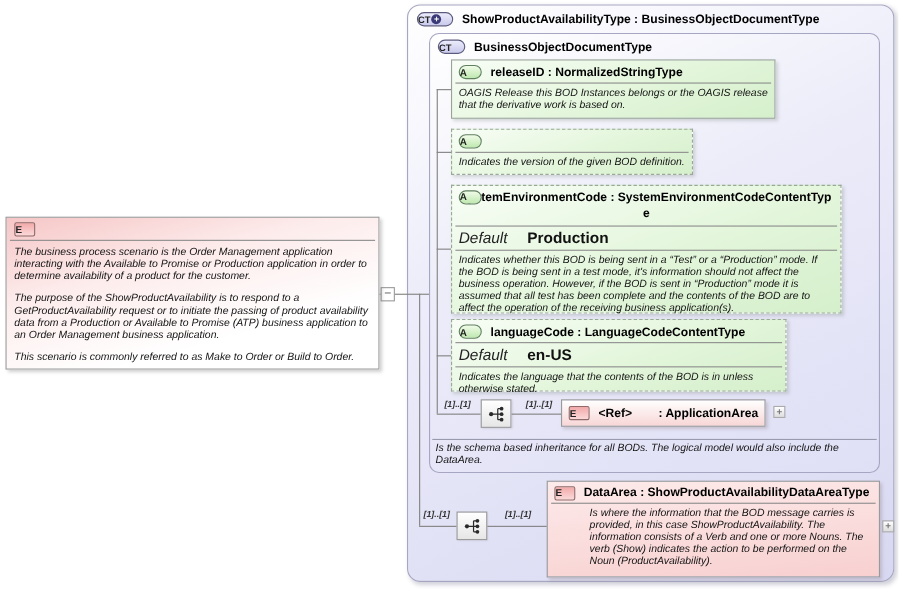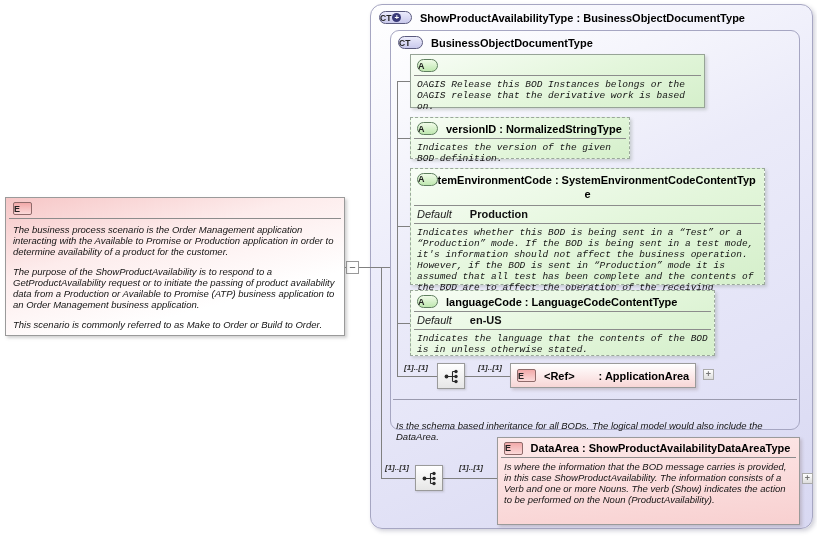--- a/index.html
+++ b/index.html
@@ -50,25 +50,25 @@
          border:1px solid #a6a6c2;border-radius:9px;
          background:linear-gradient(155deg,#ffffff 0%,#ebebf9 45%,#dfdff6 100%);}
   .inner .box-title{padding-top:5px;}
 
   
   .attr{position:absolute;box-sizing:border-box;border:1px solid #97a497;
         background:linear-gradient(160deg,#f8fdf6 0%,#e3f6db 55%,#d5efcb 100%);
         box-shadow:2px 2px 3px rgba(110,125,110,.28);}
   .attr.dashed{border-style:dashed;border-color:#9aa89a;}
   .attr .box-title{padding:4px 6px 3px 6px;}
-  .attr .doc{padding:3px 6px;font-family:Liberation Mono, monospace;}
+  .attr .doc{padding:3px 6px;}
   .title-center{display:block;position:relative;text-align:center;white-space:normal;
                 word-break:break-all;padding:3px 8px 2px 32px;line-height:1.3;}
   .title-center .icon{position:absolute;left:6px;top:4px;}
-  .default-row{display:flex;align-items:baseline;gap:18px;padding:2px 6px 3px 6px;font-size:11px;}
+  .default-row{display:flex;align-items:baseline;gap:18px;padding:2px 6px 3px 6px;font-size:14px;}
   .dlabel{font-style:italic;color:#222;}
   .dvalue{font-weight:bold;color:#111;}
 
   
   .seqbox{position:absolute;width:28px;height:26px;box-sizing:border-box;border:1px solid #9a9a9a;
           background:linear-gradient(#ffffff,#e6e6e6);display:flex;align-items:center;
           justify-content:center;box-shadow:1px 1px 2px rgba(120,120,120,.3);}
 
   
   .card{position:absolute;font-size:8px;font-weight:bold;font-style:italic;color:#333;
@@ -78,34 +78,34 @@
   .refbox{position:absolute;left:510px;top:363px;width:186px;height:25px;box-sizing:border-box;
           border:1px solid #9a9a9a;display:flex;align-items:center;gap:8px;padding:0 6px;
           background:linear-gradient(#ffffff,#f8d6d6);font-size:11px;font-weight:bold;
           box-shadow:2px 2px 3px rgba(130,110,110,.3);white-space:nowrap;}
   .refbox .type{margin-left:16px;}
   .dabox{position:absolute;left:497px;top:437px;width:303px;height:88px;box-sizing:border-box;
          border:1px solid #9a9a9a;
          background:linear-gradient(175deg,#fdeaea 0%,#f8d0d0 100%);
          box-shadow:2px 2px 3px rgba(130,110,110,.3);}
   .dabox .box-title{font-size:11px;}
-  .dabox .doc{padding:3px 6px;}
+  .dabox .doc{padding:3px 6px;margin-left:32px;}
 
   
   .plusbox{position:absolute;width:11px;height:11px;box-sizing:border-box;border:1px solid #aaa;
            background:linear-gradient(#ffffff,#dddddd);font-size:9px;line-height:8px;
            text-align:center;color:#777;font-weight:bold;cursor:pointer;}
   .minusbox{position:absolute;left:346px;top:261px;width:13px;height:13px;box-sizing:border-box;
             border:1px solid #999;background:#fff;font-size:11px;line-height:10px;
             text-align:center;color:#555;cursor:pointer;}
 
   
   .inner-sep{position:absolute;left:393px;top:399px;width:404px;height:0;
              border-top:1px solid #9a9aae;}
-  .inner-doc{position:absolute;left:396px;top:420px;width:400px;font-size:9.5px;
+  .inner-doc{position:absolute;left:396px;top:402px;width:400px;font-size:9.5px;
              font-style:italic;color:#141414;line-height:1.16;}
 </style>
 </head>
 <body>
 
 <div id="page">
 
   <div class="outer">
     <div class="box-title">
       <span class="icon ct-icon ct-plus">
@@ -147,29 +147,29 @@
     <div class="doc">
       <p>The business process scenario is the Order Management application interacting with the Available to Promise or Production application in order to determine availability of a product for the customer.</p>
       <p>The purpose of the ShowProductAvailability is to respond to a GetProductAvailability request or to initiate the passing of product availability data from a Production or Available to Promise (ATP) business application to an Order Management business application.</p>
       <p>This scenario is commonly referred to as Make to Order or Build to Order.</p>
     </div>
   </div>
 
   <div class="attr" style="left:410px;top:54px;width:295px;height:54px;">
     <div class="box-title">
       <span class="icon a-icon">A</span>
+      <span>releaseID : NormalizedStringType</span>
     </div>
     <div class="sep"></div>
     <div class="doc">OAGIS Release this BOD Instances belongs or the OAGIS release that the derivative work is based on.</div>
   </div>
 
   <div class="attr dashed" style="left:410px;top:117px;width:220px;height:42px;">
     <div class="box-title">
       <span class="icon a-icon">A</span>
-      <span>versionID : NormalizedStringType</span>
     </div>
     <div class="sep"></div>
     <div class="doc">Indicates the version of the given BOD definition.</div>
   </div>
 
   <div class="attr dashed" style="left:410px;top:168px;width:355px;height:117px;">
     <div class="box-title title-center">
       <span class="icon a-icon">A</span>
       <span>systemEnvironmentCode : SystemEnvironmentCodeContentType</span>
     </div>

